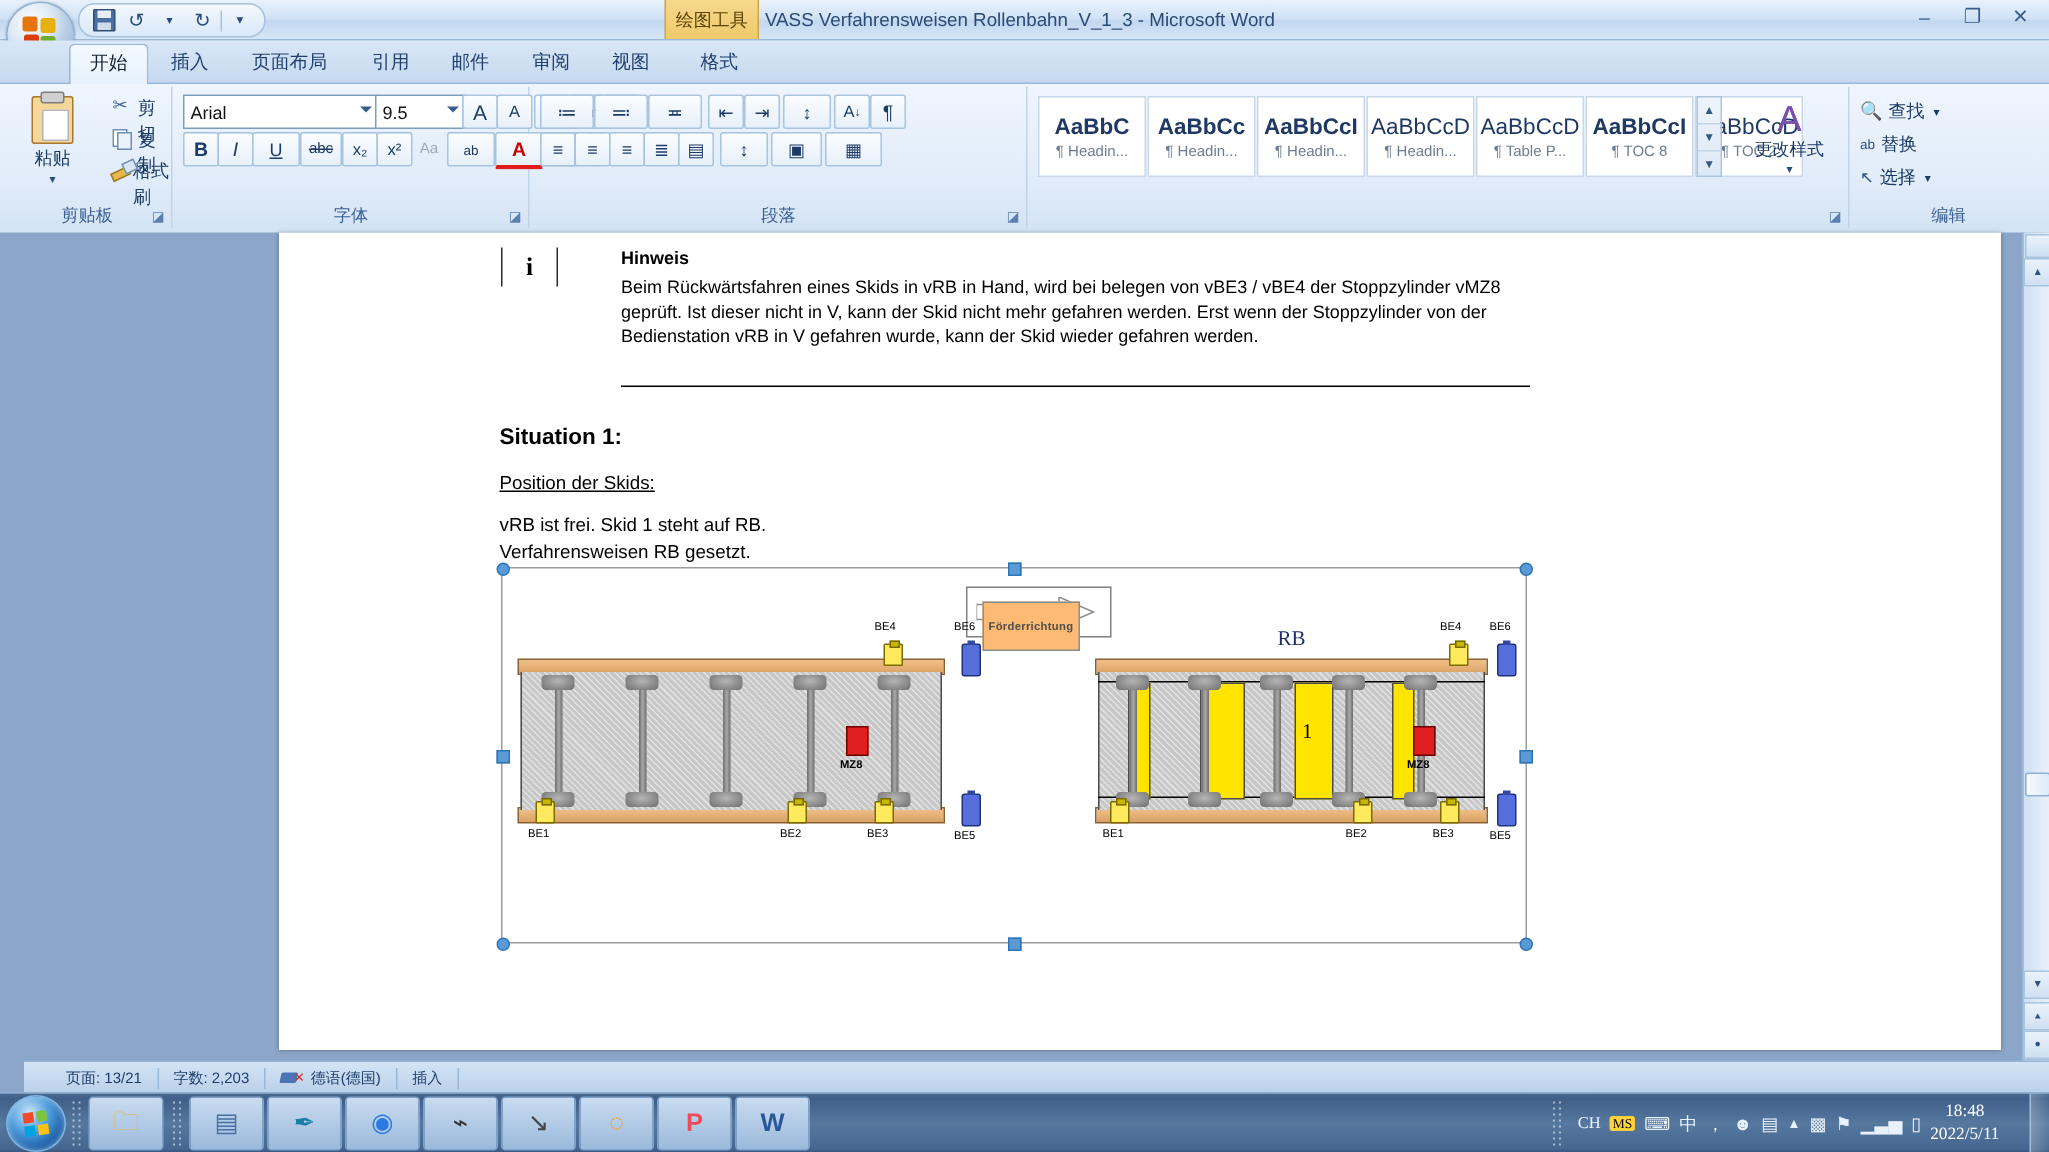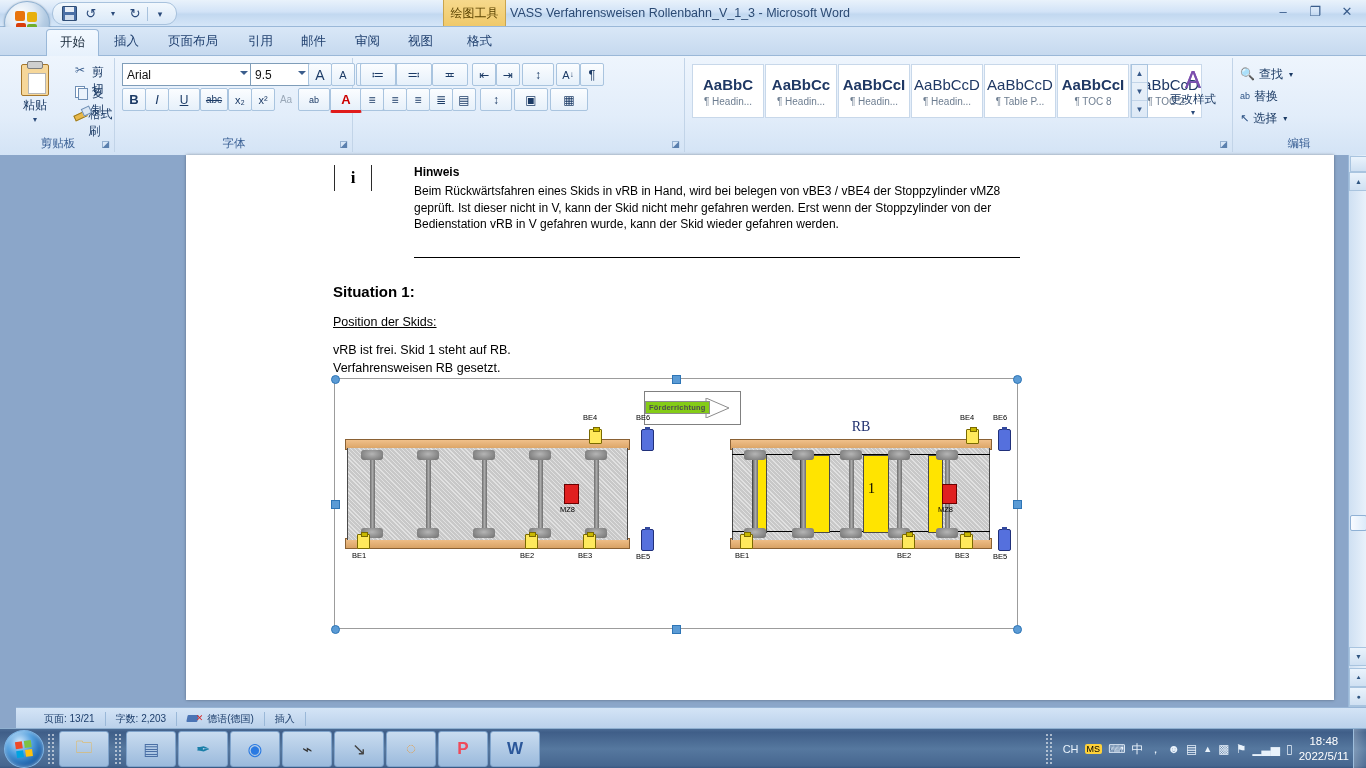--- a/index.html
+++ b/index.html
@@ -197,22 +197,22 @@
   
   #sel-frame{position:absolute;left:148px;top:223px;width:682px;height:249px;
     border:1px solid #9c9c9c;}
   .handle{position:absolute;width:7px;height:7px;background:#5b9bd5;border:1px solid #2e75b6;}
   .handle.round{border-radius:50%;}
 
   
   #drawing{position:absolute;left:0;top:0;width:682px;height:249px;}
   .dir-box{position:absolute;left:309px;top:12px;width:95px;height:32px;background:#fff;border:1px solid #808080;}
   .dir-arrow{position:absolute;left:6px;top:6px;width:80px;height:20px;}
-  .dir-label{position:absolute;left:0;top:9px;font-size:7.5px;font-weight:bold;color:#4d4d4d;
-    background:#84cc16;border:1px solid #8c8c8c;padding:1px 3px;letter-spacing:.2px;z-index:2;}
+  .dir-label{position:absolute;left:10px;top:9px;font-size:7.5px;font-weight:bold;color:#4d4d4d;
+    background:#fdba74;border:1px solid #8c8c8c;padding:11px 3px;letter-spacing:.2px;z-index:2;}
 
   .conv{position:absolute;top:60px;height:110px;}
   .conv-title{position:absolute;top:-20px;width:100%;text-align:center;
     font-size:14px;color:#1f2f6e;font-family:"Liberation Serif","DejaVu Serif",serif;}
   .rail{position:absolute;left:0;right:0;height:9px;
     background:linear-gradient(to bottom,#f0c08a,#d9a264);border:1px solid #8a6134;}
   .rail.top{top:0;}
   .rail.bot{bottom:0;}
   .bed{position:absolute;left:2px;right:2px;top:9px;bottom:9px;
     background:#c8c8c8;border-left:1px solid #4a4a4a;border-right:1px solid #4a4a4a;
@@ -220,21 +220,21 @@
   .roller{position:absolute;top:11px;bottom:11px;width:22px;}
   .roller .stem{position:absolute;left:9px;top:10px;bottom:10px;width:5px;
     background:linear-gradient(to right,#6d6d6d,#a9a9a9,#6d6d6d);}
   .roller .cap{position:absolute;left:0;width:22px;height:10px;
     background:radial-gradient(ellipse at 50% 40%,#b5b5b5,#6e6e6e);border-radius:3px;}
   .roller .cap.t{top:0;}
   .roller .cap.b{bottom:0;}
   .skidbar{position:absolute;top:16px;bottom:16px;width:13px;background:#ffe400;border:1px solid #4a4a4a;}
   .skid-num{position:absolute;font-size:14px;color:#000;font-family:"Liberation Serif","DejaVu Serif",serif;}
   .mz-block{position:absolute;width:13px;height:18px;background:#e02020;border:1px solid #6a0000;}
-  .mz-label{position:absolute;font-size:7.5px;color:#000;font-weight:normal;}
+  .mz-label{position:absolute;font-size:7.5px;color:#000;font-weight:bold;}
 
   .sensor-y{position:absolute;width:11px;height:13px;background:#ffe95c;border:1px solid #7a6a00;border-radius:1px;}
   .sensor-y:before{content:"";position:absolute;left:3px;top:-3px;width:5px;height:3px;background:#c9b800;border:1px solid #7a6a00;}
   .sensor-b{position:absolute;width:11px;height:20px;background:#5570dd;border:1px solid #20307a;border-radius:2px;}
   .sensor-b:before{content:"";position:absolute;left:3px;top:-3px;width:5px;height:3px;background:#33499f;}
   .slabel{position:absolute;font-size:7.5px;font-weight:normal;color:#000;white-space:nowrap;}
 
   .skid-clamp{position:absolute;left:2px;right:2px;height:1px;background:#000;}
 
   
@@ -285,21 +285,21 @@
   .wf.d{left:9px;top:9px;background:#ffc20e;}
   .grip{width:9px;height:32px;margin:0 3px;
     background-image:radial-gradient(circle,rgba(255,255,255,.55) 1px,transparent 1px);
     background-size:4px 4px;}
   .tbtn{
     width:48px;height:34px;margin-right:2px;border:1px solid #7fa3cb;border-radius:3px;
     background:linear-gradient(to bottom,#c9dcf0,#9bbadc);
     display:flex;align-items:center;justify-content:center;
   }
   .tbtn .glyph{font-size:17px;}
-  #tray{margin-left:auto;display:flex;align-items:center;gap:6px;padding-right:4px;color:#fff;}
+  #tray{margin-left:auto;display:flex;align-items:center;gap:6px;padding-right:20px;color:#fff;font-family:Liberation Serif, serif;}
   .tray-ico{font-size:12px;color:#e9f2fb;}
   #clock{text-align:center;font-size:11.5px;color:#fff;line-height:15px;}
   #show-desktop{width:12px;height:40px;background:linear-gradient(to right,rgba(255,255,255,.25),rgba(255,255,255,.05));
     border-left:1px solid #9ebedd;}
 </style>
 </head>
 <body>
 
 <div id="desktop"></div>
 
@@ -416,20 +416,21 @@
 
       <div class="btn framed fbtn" style="left:6px;top:30px;font-size:12px">≡</div>
       <div class="btn framed fbtn" style="left:29px;top:30px;font-size:12px">≡</div>
       <div class="btn framed fbtn" style="left:52px;top:30px;font-size:12px">≡</div>
       <div class="btn framed fbtn" style="left:75px;top:30px;font-size:12px">≣</div>
       <div class="btn framed fbtn" style="left:98px;top:30px;font-size:12px">▤</div>
       <div class="btn framed fbtn2" style="left:126px;top:30px;width:30px;font-size:12px">↕</div>
       <div class="btn framed fbtn2" style="left:160px;top:30px;width:32px;font-size:12px">▣</div>
       <div class="btn framed fbtn2" style="left:196px;top:30px;width:36px;font-size:12px">▦</div>
 
+      <div class="rgroup-label">段落</div>
       <div class="dlg-launch">◪</div>
     </div>
 
     <div class="rgroup" id="g-styles">
       <div class="style-card bold" style="left:6px">
         <span class="sc-sample">AaBbC</span>
         <span class="sc-name">¶ Headin...</span>
       </div>
       <div class="style-card bold" style="left:79px">
         <span class="sc-sample">AaBbCc</span>

